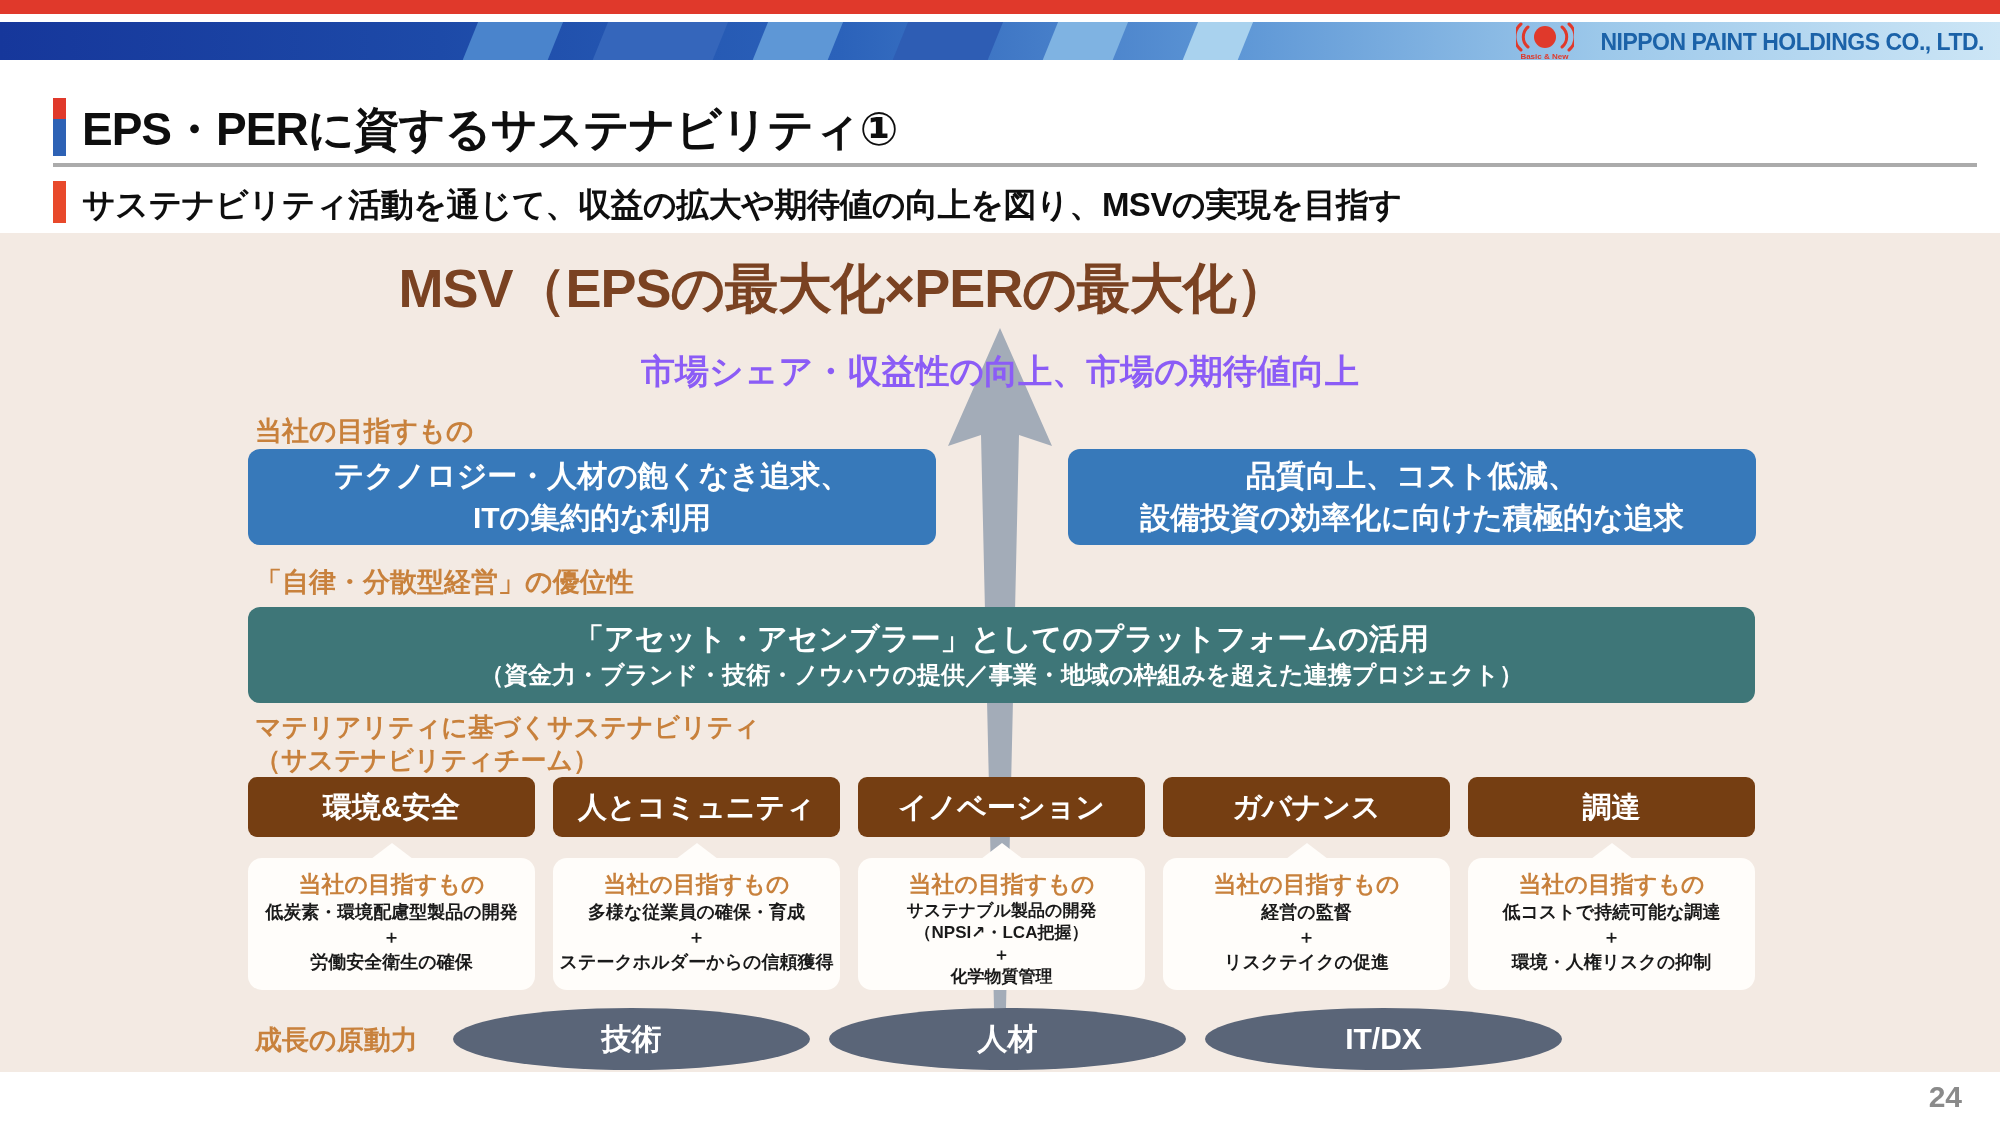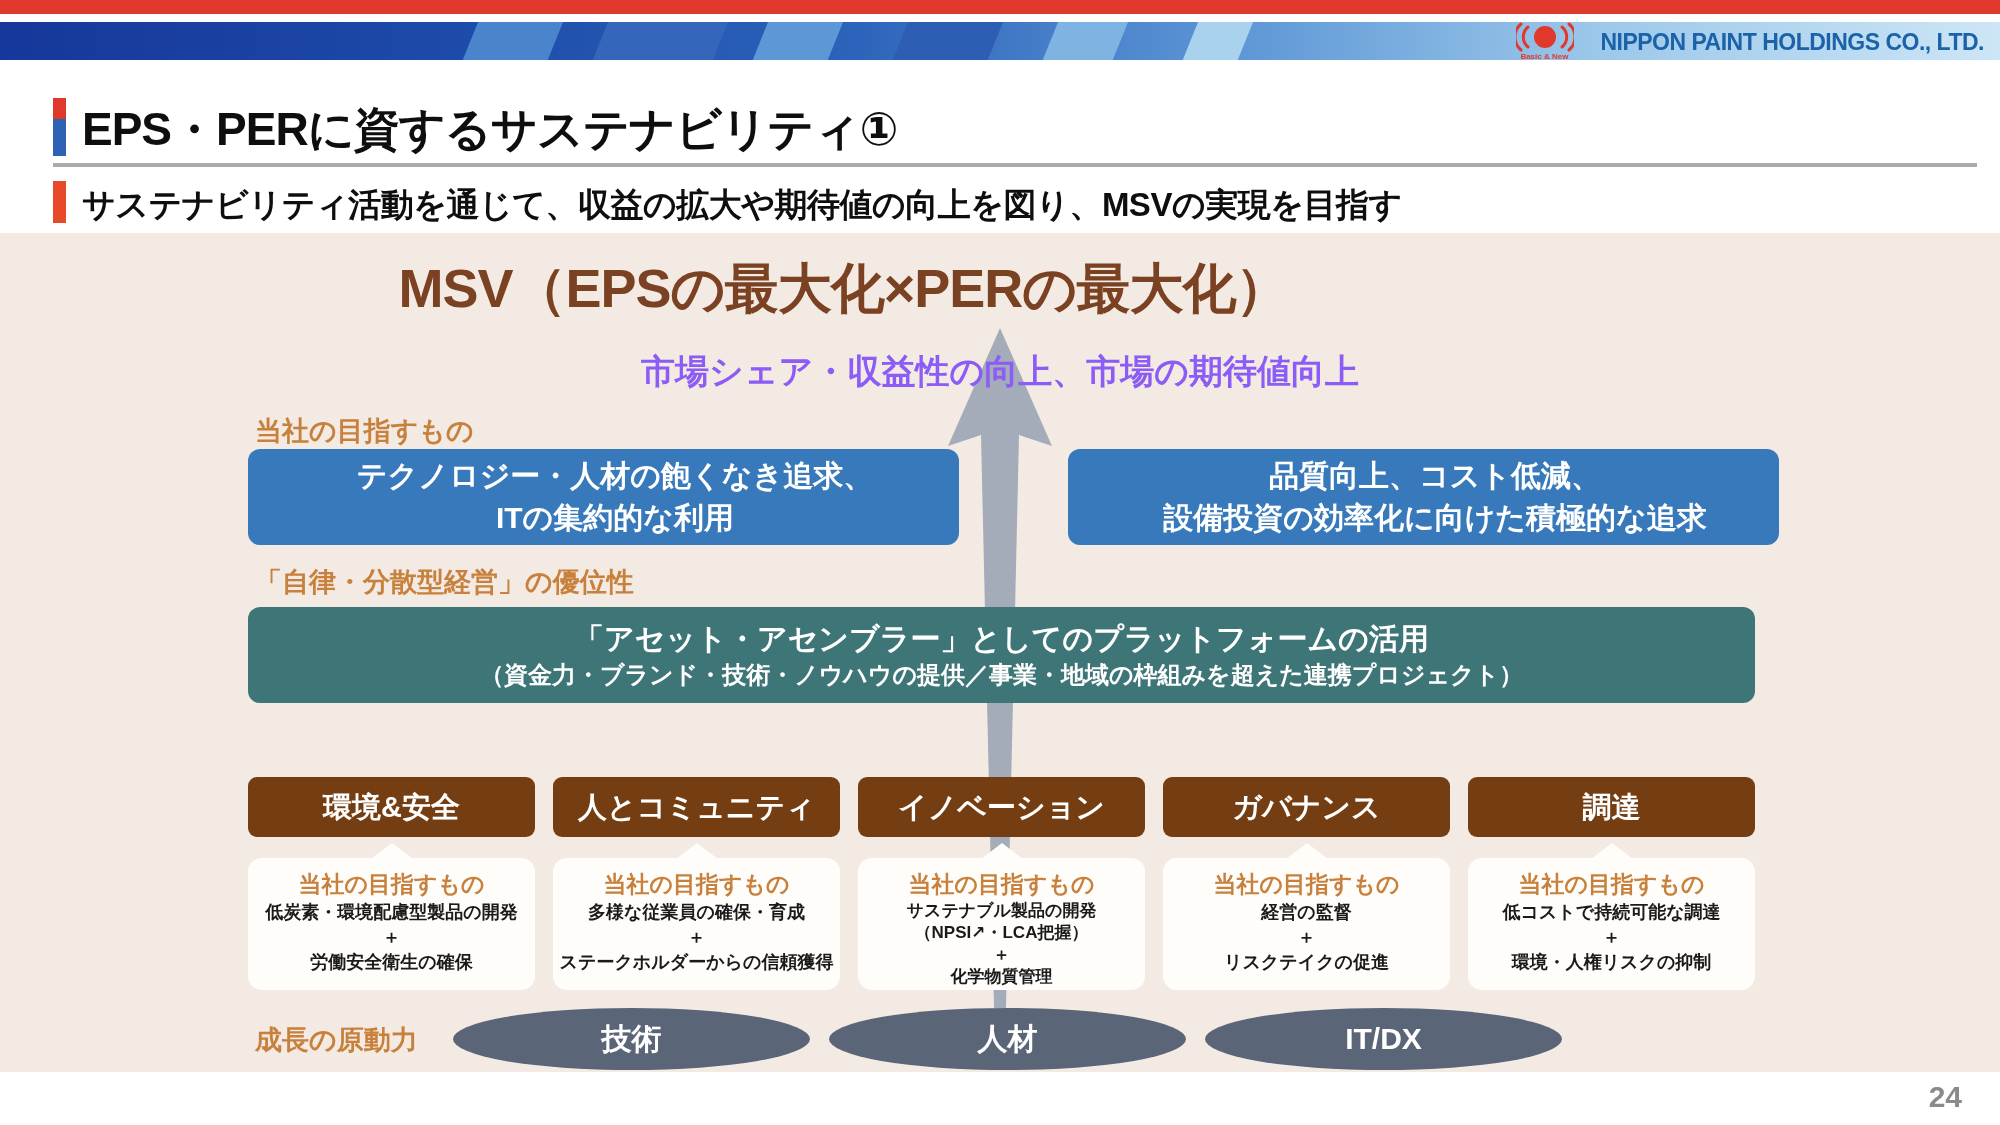--- a/index.html
+++ b/index.html
@@ -36,21 +36,21 @@
              font-weight:bold;color:#7A4222;letter-spacing:-1px;z-index:2;}
   .market-note{position:absolute;left:0;top:116px;width:2000px;text-align:center;font-size:34px;
                font-weight:bold;color:#8b5cf6;z-index:2;}
   .side-label{position:absolute;font-size:27px;font-weight:bold;color:#C8813C;z-index:2;white-space:nowrap;}
   .lbl-aim{left:255px;top:180px;}
   .lbl-autonomy{left:255px;top:331px;}
   .lbl-materiality{left:255px;top:478px;font-size:26px;line-height:1.25;}
   .lbl-growth{left:255px;top:789px;}
   .blue-box{position:absolute;top:216px;width:688px;height:96px;background:#3779BA;border-radius:12px;
             color:#fff;font-weight:bold;font-size:30px;text-align:center;display:flex;flex-direction:column;
-            justify-content:center;line-height:1.4;z-index:2;padding-left:23px;}
+            justify-content:center;line-height:1.4;z-index:2;}
   .bb-left{left:248px;}
   .bb-right{left:1068px;}
   .teal-box{position:absolute;left:248px;top:374px;width:1507px;height:96px;background:#3E7678;border-radius:12px;
             color:#fff;font-weight:bold;text-align:center;display:flex;flex-direction:column;justify-content:center;
             z-index:2;}
   .teal-l1{font-size:30px;line-height:1.35;}
   .teal-l2{font-size:24px;line-height:1.35;}
   .pillar-box{position:absolute;top:544px;width:287px;height:60px;background:#753E12;border-radius:9px;
               color:#fff;font-weight:bold;font-size:29px;text-align:center;line-height:60px;z-index:2;white-space:nowrap;}
   .white-box{position:absolute;top:625px;width:287px;height:132px;background:#FFFDFA;border-radius:14px;
@@ -123,20 +123,24 @@
       <div>設備投資の効率化に向けた積極的な追求</div>
     </div>
 
     <div class="side-label lbl-autonomy">「自律・分散型経営」の優位性</div>
 
     <div class="teal-box">
       <div class="teal-l1">「アセット・アセンブラー」としてのプラットフォームの活用</div>
       <div class="teal-l2">（資金力・ブランド・技術・ノウハウの提供／事業・地域の枠組みを超えた連携プロジェクト）</div>
     </div>
 
+    <div class="side-label lbl-materiality">
+      <div>マテリアリティに基づくサステナビリティ</div>
+      <div>（サステナビリティチーム）</div>
+    </div>
 
     <div class="pillar-box col0">環境&amp;安全</div>
     <div class="pillar-box col1">人とコミュニティ</div>
     <div class="pillar-box col2">イノベーション</div>
     <div class="pillar-box col3">ガバナンス</div>
     <div class="pillar-box col4">調達</div>
 
     <div class="white-box col0">
       <div class="wb-head">当社の目指すもの</div>
       <div class="wb-line">低炭素・環境配慮型製品の開発</div>

